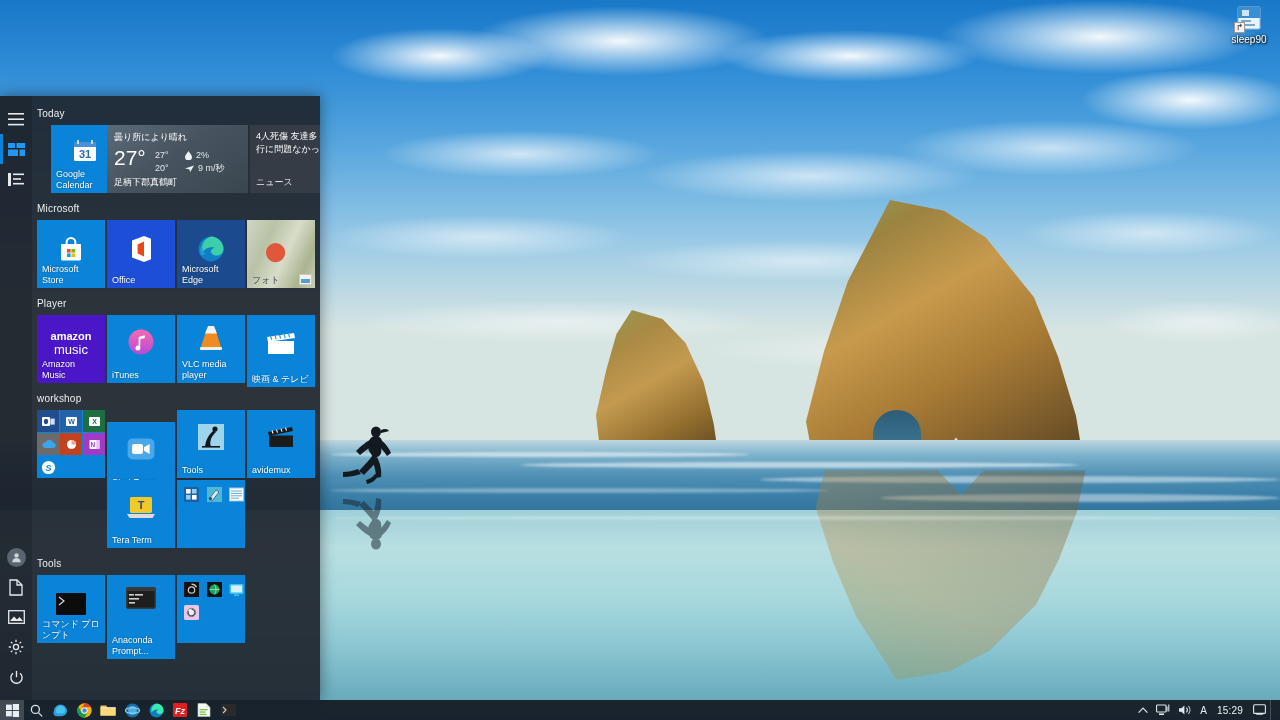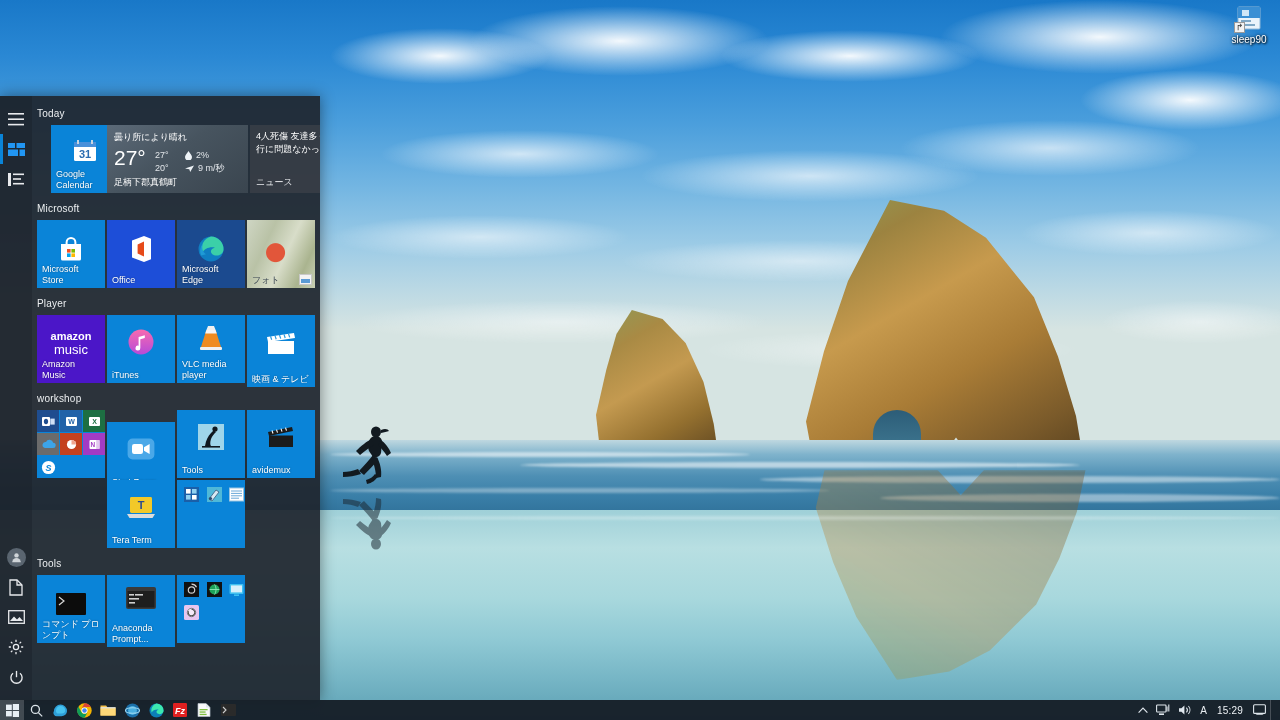--- a/index.html
+++ b/index.html
@@ -674,21 +674,21 @@
           <div class="tile" style="left:3px; top:0; width:68px; height:68px;">
             <span class="t-icon" style="top:18px; width:30px; height:22px;">
               <svg width="30" height="22" viewBox="0 0 30 22">
                 <rect width="30" height="22" rx="1" fill="#0c0c0c"></rect>
                 <path d="M3 4 L8 8 L3 12" stroke="#d8d8d8" stroke-width="1.2" fill="none"></path>
               </svg>
             </span>
             <span class="t-label">コマンド プロンプト</span>
           </div>
 
-          <div class="tile" style="left:73px; top:0; width:68px; height:72px;">
+          <div class="tile" style="left:73px; top:0; width:68px; height:84px;">
             <span class="t-icon" style="top:12px; width:30px; height:22px;">
               <svg width="30" height="22" viewBox="0 0 30 22">
                 <rect width="30" height="22" rx="2" fill="#3a3a3a"></rect>
                 <rect x="1.5" y="4" width="27" height="16.5" fill="#1e1e1e"></rect>
                 <g fill="#cfcfcf">
                     <rect x="3" y="7" width="5" height="1.6"></rect>
                     <rect x="9" y="7" width="8" height="1.6"></rect>
                     <rect x="3" y="11" width="10" height="1.6"></rect>
                     <rect x="3" y="15" width="6" height="1.6"></rect>
                   </g>

